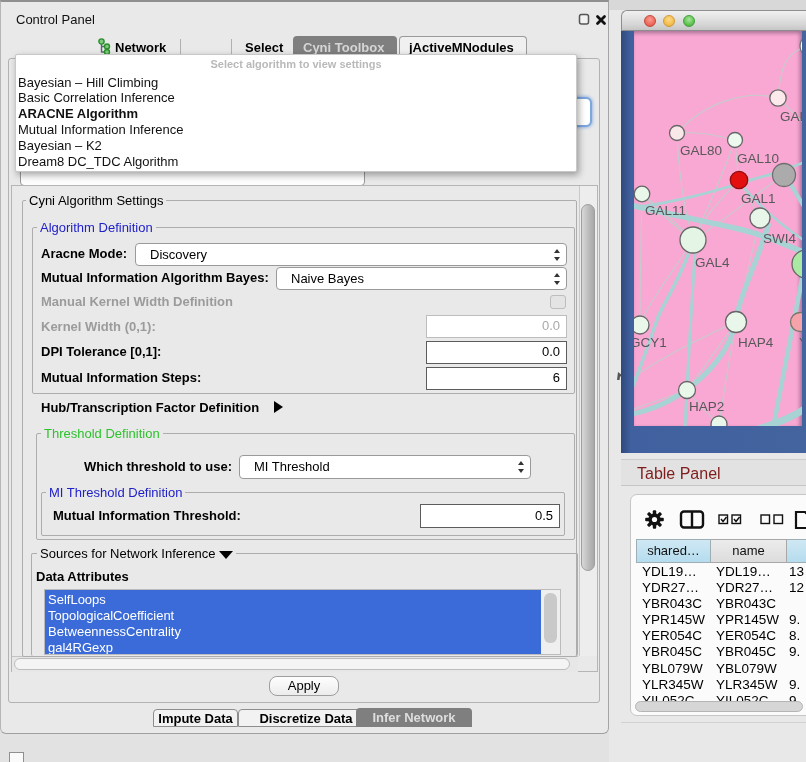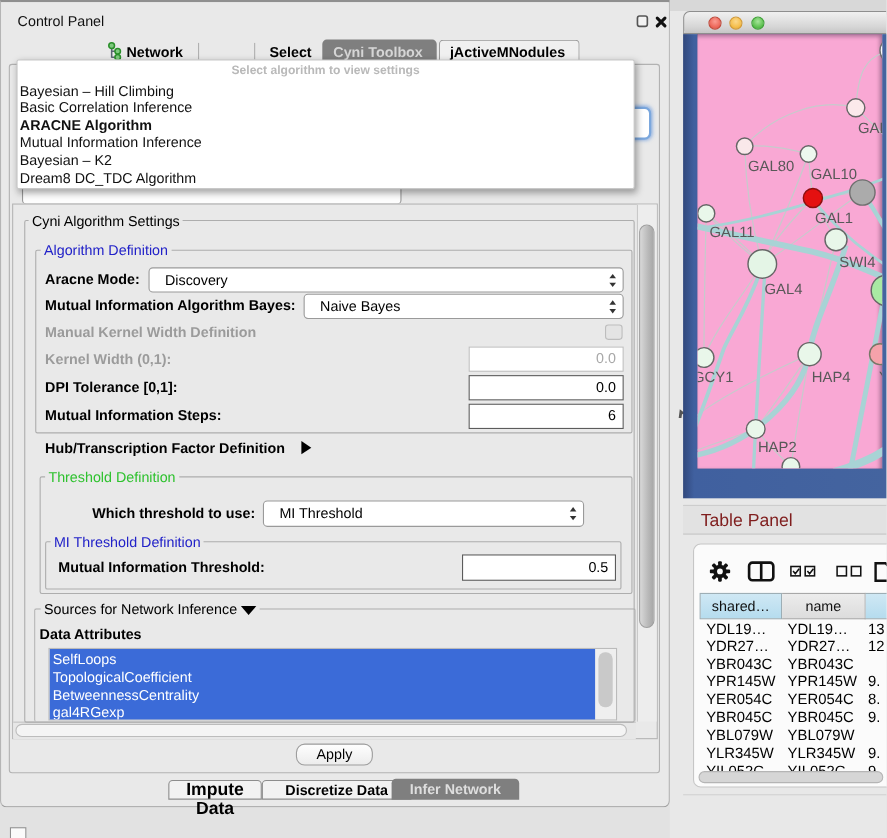--- a/index.html
+++ b/index.html
@@ -124,21 +124,21 @@
   <div class="gtitle" style="left:5px;color:#000;">Sources for Network Inference <span style="display:inline-block;width:0;height:0;border:7px solid transparent;border-top:8px solid #000;border-bottom:none;vertical-align:-1px;"></span></div>
 </div>
 <div class="lbl bold abs" style="left:36px;top:569px;">Data Attributes</div>
 <div class="abs" style="left:44px;top:589px;width:517px;height:66px;background:#efefef;border:1px solid #bbb;box-sizing:border-box;overflow:hidden;">
   <div class="abs" style="left:0;top:0;width:496px;height:66px;background:#3b6bd8;color:#fff;font-size:13px;line-height:16px;padding-left:3px;padding-top:2px;box-sizing:border-box;">SelfLoops<br>TopologicalCoefficient<br>BetweennessCentrality<br>gal4RGexp</div>
   <div class="abs" style="left:499px;top:3px;width:13px;height:50px;border-radius:6px;background:#c9c9c9;"></div>
 </div>
 
 <div class="abs" style="left:269px;top:676px;width:70px;height:20px;border:1px solid #9e9e9e;border-radius:8px;background:linear-gradient(#fefefe,#ececec);box-sizing:border-box;text-align:center;font-size:13px;line-height:18px;">Apply</div>
 
-<div class="abs" style="left:153px;top:709px;width:85px;height:18px;background:#f2f2f2;border:1px solid #8d8d8d;border-radius:4px 4px 0 0;box-sizing:border-box;text-align:center;font-size:16px;font-weight:bold;line-height:17px;">Impute Data</div>
+<div class="abs" style="left:153px;top:709px;width:85px;height:18px;background:#f2f2f2;border:1px solid #8d8d8d;border-radius:4px 4px 0 0;box-sizing:border-box;text-align:center;font-size:13px;font-weight:bold;line-height:17px;">Impute Data</div>
 <div class="abs" style="left:238px;top:709px;width:136px;height:18px;background:#f2f2f2;border:1px solid #8d8d8d;border-radius:4px 4px 0 0;box-sizing:border-box;text-align:center;font-size:13px;font-weight:bold;line-height:17px;">Discretize Data</div>
 <div class="abs" style="left:356px;top:708px;width:116px;height:19px;background:#7f7f7f;border-radius:4px 4px 0 0;text-align:center;font-size:13px;font-weight:bold;line-height:19px;color:#dedede;">Infer Network</div>
 
 <div class="abs" style="left:9px;top:752px;width:15px;height:14px;background:#fafafa;border:1px solid #8f8f8f;box-sizing:border-box;"></div>
 
 <div class="abs" style="left:609px;top:0;width:197px;height:762px;background:#e8e8e8;"></div>
 <div class="abs" style="left:609px;top:0;width:197px;height:10px;background:#d8d8d8;"></div>
 
 <svg class="abs" style="left:615px;top:371px;" width="9" height="10" viewBox="0 0 9 10">
     <path d="M2 9 L3 1 L8 5 L5 5.5 L4.5 9 Z" fill="#555"></path>

